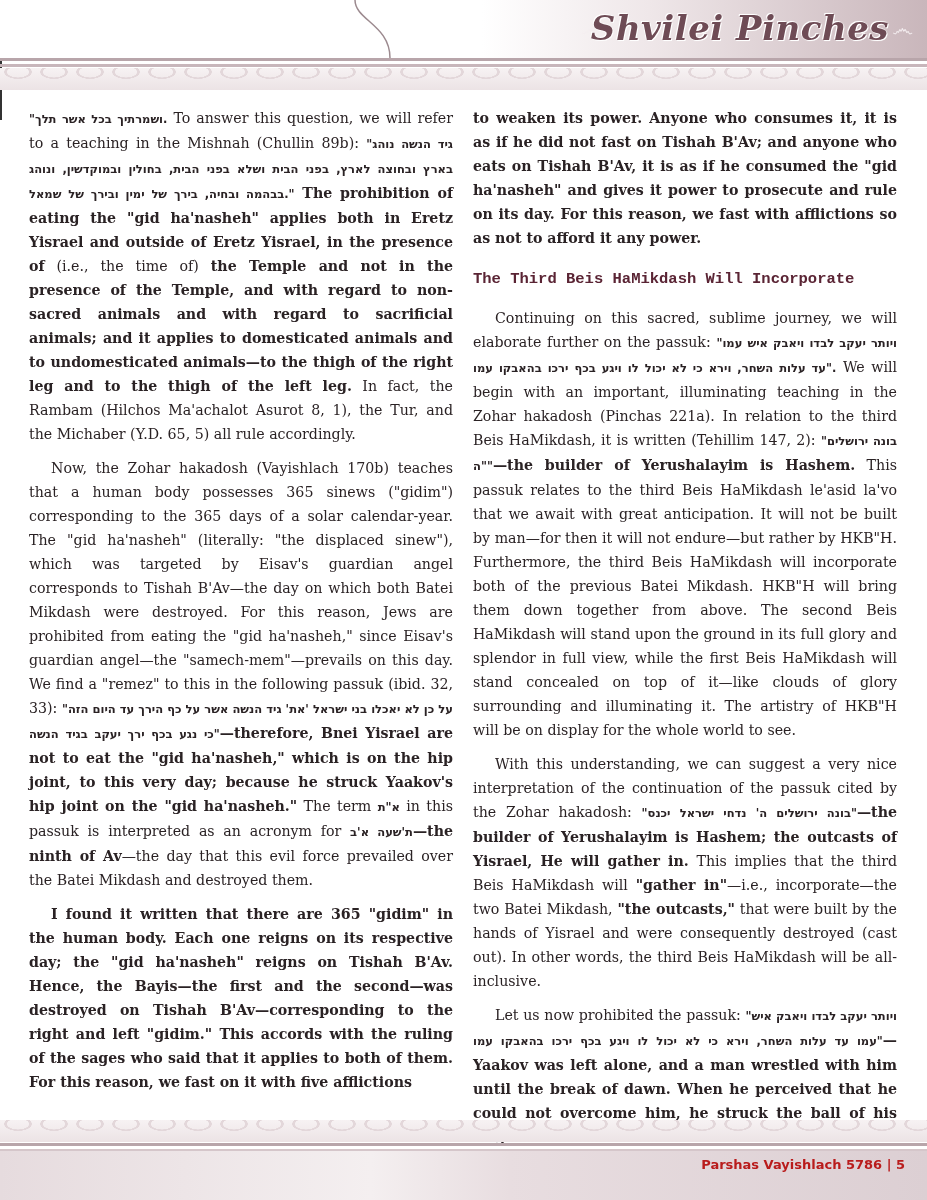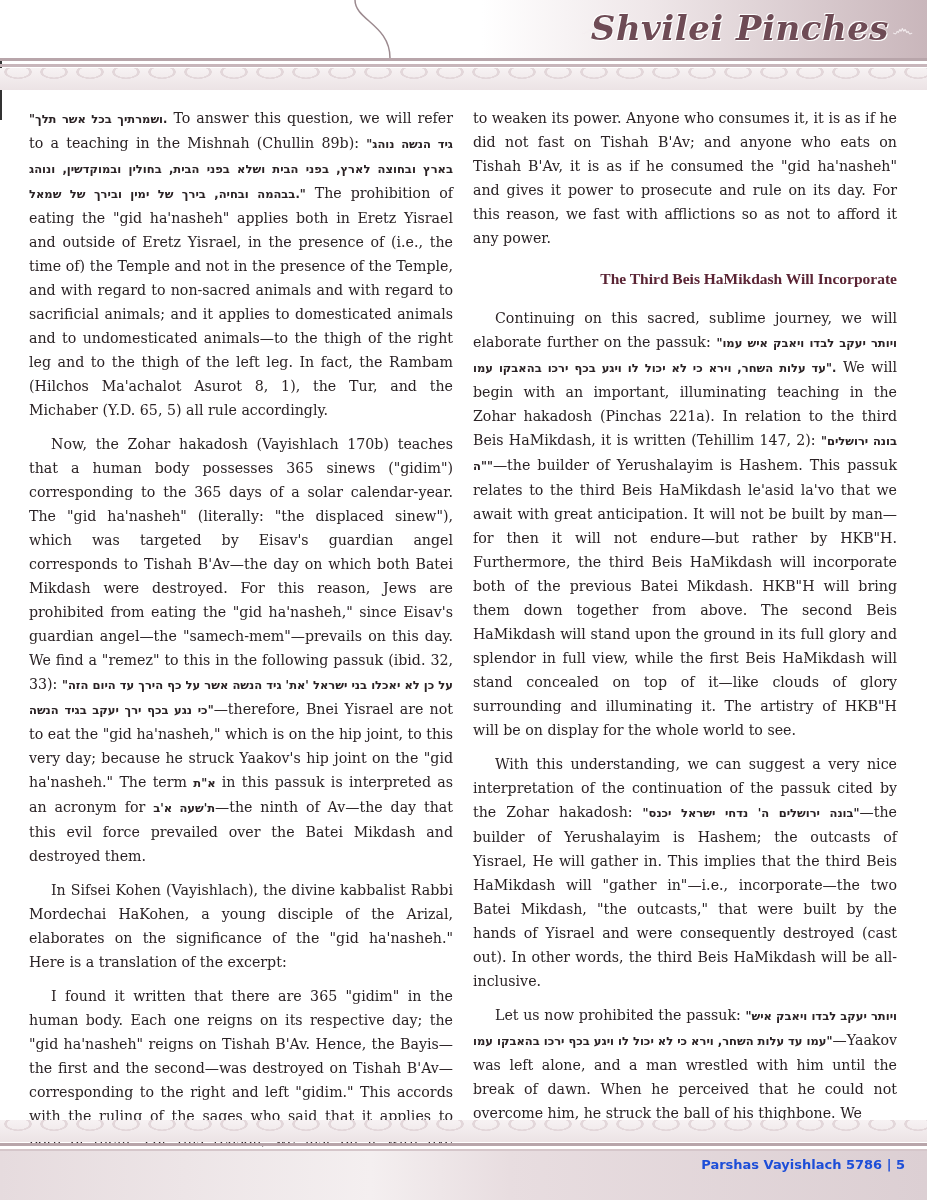--- a/index.html
+++ b/index.html
@@ -44,38 +44,38 @@
 
   
   .col {
     position: absolute; top: 106px; width: 424px;
     font-size: 14.2px; line-height: 24px; text-align: justify;
   }
   .col-left { left: 29px; }
   .col-right { left: 473px; }
   .col p { margin: 0 0 10px 0; }
   .indent { text-indent: 22px; }
-  .b { font-weight: normal; }
+  .b { font-weight: bold; }
   .heb { font-family: "DejaVu Sans", sans-serif; font-weight: bold; font-size: 11.5px; }
   .section-heading {
-    font-family: Liberation Serif, serif; font-weight: bold;
-    color: #5a2434; font-size: 15.5px; line-height: 22px; text-align: right;
+    font-family: Liberation Mono, monospace; font-weight: bold;
+    color: #5a2434; font-size: 15.5px; line-height: 22px; text-align: left;
     margin: 18px 0 16px 0;
   }
 
   
   .footer-line1 { position: absolute; left: 0; top: 1143px; width: 927px; height: 3px; background: #b8a5aa; }
   .footer-line2 { position: absolute; left: 0; top: 1149px; width: 927px; height: 2px; background: #d5c6ca; }
   .footer-band {
     position: absolute; left: 0; top: 1151px; width: 927px; height: 49px;
     background: linear-gradient(90deg, #e6dbde 0%, #f4eff0 40%, #e8dde0 55%, #dccfd3 100%);
   }
   .footer-label {
     position: absolute; right: 22px; top: 1157px;
-    font-family: "DejaVu Sans", sans-serif; font-weight: bold; font-size: 13px; color: #1d4ed8;
+    font-family: "DejaVu Sans", sans-serif; font-weight: bold; font-size: 13px; color: #b91c1c;
   }
 </style>
 </head>
 <body>
 
 <div class="left-edge"></div>
 
 <div class="header">
   <div class="header-bg"></div>
   <svg class="header-curve" viewBox="0 0 60 58" width="60" height="58">
@@ -89,21 +89,20 @@
 </div>
 <div class="ornament-strip ornament-top"></div>
 
 <div class="col col-left">
   <p>
     <span class="heb">"ושמרתיך בכל אשר תלך.</span><span> To answer this question, we will refer to a teaching in the Mishnah (Chullin 89b): </span><span class="heb">"גיד הנשה נוהג בארץ ובחוצה לארץ, בפני הבית ושלא בפני הבית, בחולין ובמוקדשין, ונוהג בבהמה ובחיה, בירך של ימין ובירך של שמאל."</span><span class="b"> The prohibition of eating the "gid ha'nasheh" applies both in Eretz Yisrael and outside of Eretz Yisrael, in the presence of</span><span> (i.e., the time of) </span><span class="b">the Temple and not in the presence of the Temple, and with regard to non-sacred animals and with regard to sacrificial animals; and it applies to domesticated animals and to undomesticated animals—to the thigh of the right leg and to the thigh of the left leg.</span><span>  In fact, the Rambam (Hilchos Ma'achalot Asurot 8, 1), the Tur, and the Michaber (Y.D. 65, 5) all rule accordingly.</span>
   </p>
   <p class="indent">
     <span>Now, the Zohar hakadosh (Vayishlach 170b) teaches that a human body possesses 365 sinews ("gidim") corresponding to the 365 days of a solar calendar-year.  The "gid ha'nasheh" (literally: "the displaced sinew"), which was targeted by Eisav's guardian angel corresponds to Tishah B'Av—the day on which both Batei Mikdash were destroyed.  For this reason, Jews are prohibited from eating the "gid ha'nasheh,"  since Eisav's guardian angel—the "samech-mem"—prevails on this day.  We find a "remez" to this in the following passuk (ibid. 32, 33): </span><span class="heb">"על כן לא יאכלו בני ישראל 'את' גיד הנשה אשר על כף הירך עד היום הזה כי נגע בכף ירך יעקב בגיד הנשה"</span><span class="b">—therefore, Bnei Yisrael are not to eat the "gid ha'nasheh," which is on the hip joint, to this very day; because he struck Yaakov's hip joint on the "gid ha'nasheh."</span><span>  The term </span><span class="heb">א"ת</span><span> in this passuk is interpreted as an acronym for </span><span class="heb">ת'שעה א'ב</span><span class="b">—the ninth of Av</span><span>—the day that this evil force prevailed over the Batei Mikdash and destroyed them.</span>
   </p>
-  <p class="indent">In Sifsei Kohen (Vayishlach), the divine kabbalist Rabbi Mordechai HaKohen, a young disciple of the Arizal, elaborates on the significance of the "gid ha'nasheh."  Here is a translation of the excerpt:</p>
   <p class="indent b">I found it written that there are 365 "gidim" in the human body.  Each one reigns on its respective day; the "gid ha'nasheh" reigns on Tishah B'Av.  Hence, the Bayis—the first and the second—was destroyed on Tishah B'Av—corresponding to the right and left "gidim."  This accords with the ruling of the sages who said that it applies to both of them.  For this reason, we fast on it with five afflictions</p>
 </div>
 
 <div class="col col-right">
   <p class="b">to weaken its power.  Anyone who consumes it, it is as if he did not fast on Tishah B'Av; and anyone who eats on Tishah B'Av, it is as if he consumed the "gid ha'nasheh" and gives it power to prosecute and rule on its day.  For this reason, we fast with afflictions so as not to afford it any power.</p>
   <div class="section-heading">
     <div>The Third Beis HaMikdash Will Incorporate</div>
   </div>
   <p class="indent">
     <span>Continuing on this sacred, sublime journey, we will elaborate further on the passuk: </span><span class="heb">"ויותר יעקב לבדו ויאבק איש עמו עד עלות השחר, וירא כי לא יכול לו ויגע בכף ירכו בהאבקו עמו".</span><span>  We will begin with an important, illuminating teaching in the Zohar hakadosh (Pinchas 221a).  In relation to the third Beis HaMikdash, it is written (Tehillim 147, 2): </span><span class="heb">"בונה ירושלים ה""</span><span class="b">—the builder of Yerushalayim is Hashem.</span><span>  This passuk relates to the third Beis HaMikdash le'asid la'vo that we await with great anticipation. It will not be built by man—for then it will not endure—but rather by HKB"H.  Furthermore, the third Beis HaMikdash will incorporate both of the previous Batei Mikdash.  HKB"H will bring them down together from above.  The second Beis HaMikdash will stand upon the ground in its full glory and splendor in full view, while the first Beis HaMikdash will stand concealed on top of it—like clouds of glory surrounding and illuminating it.  The artistry of HKB"H will be on display for the whole world to see.</span>

